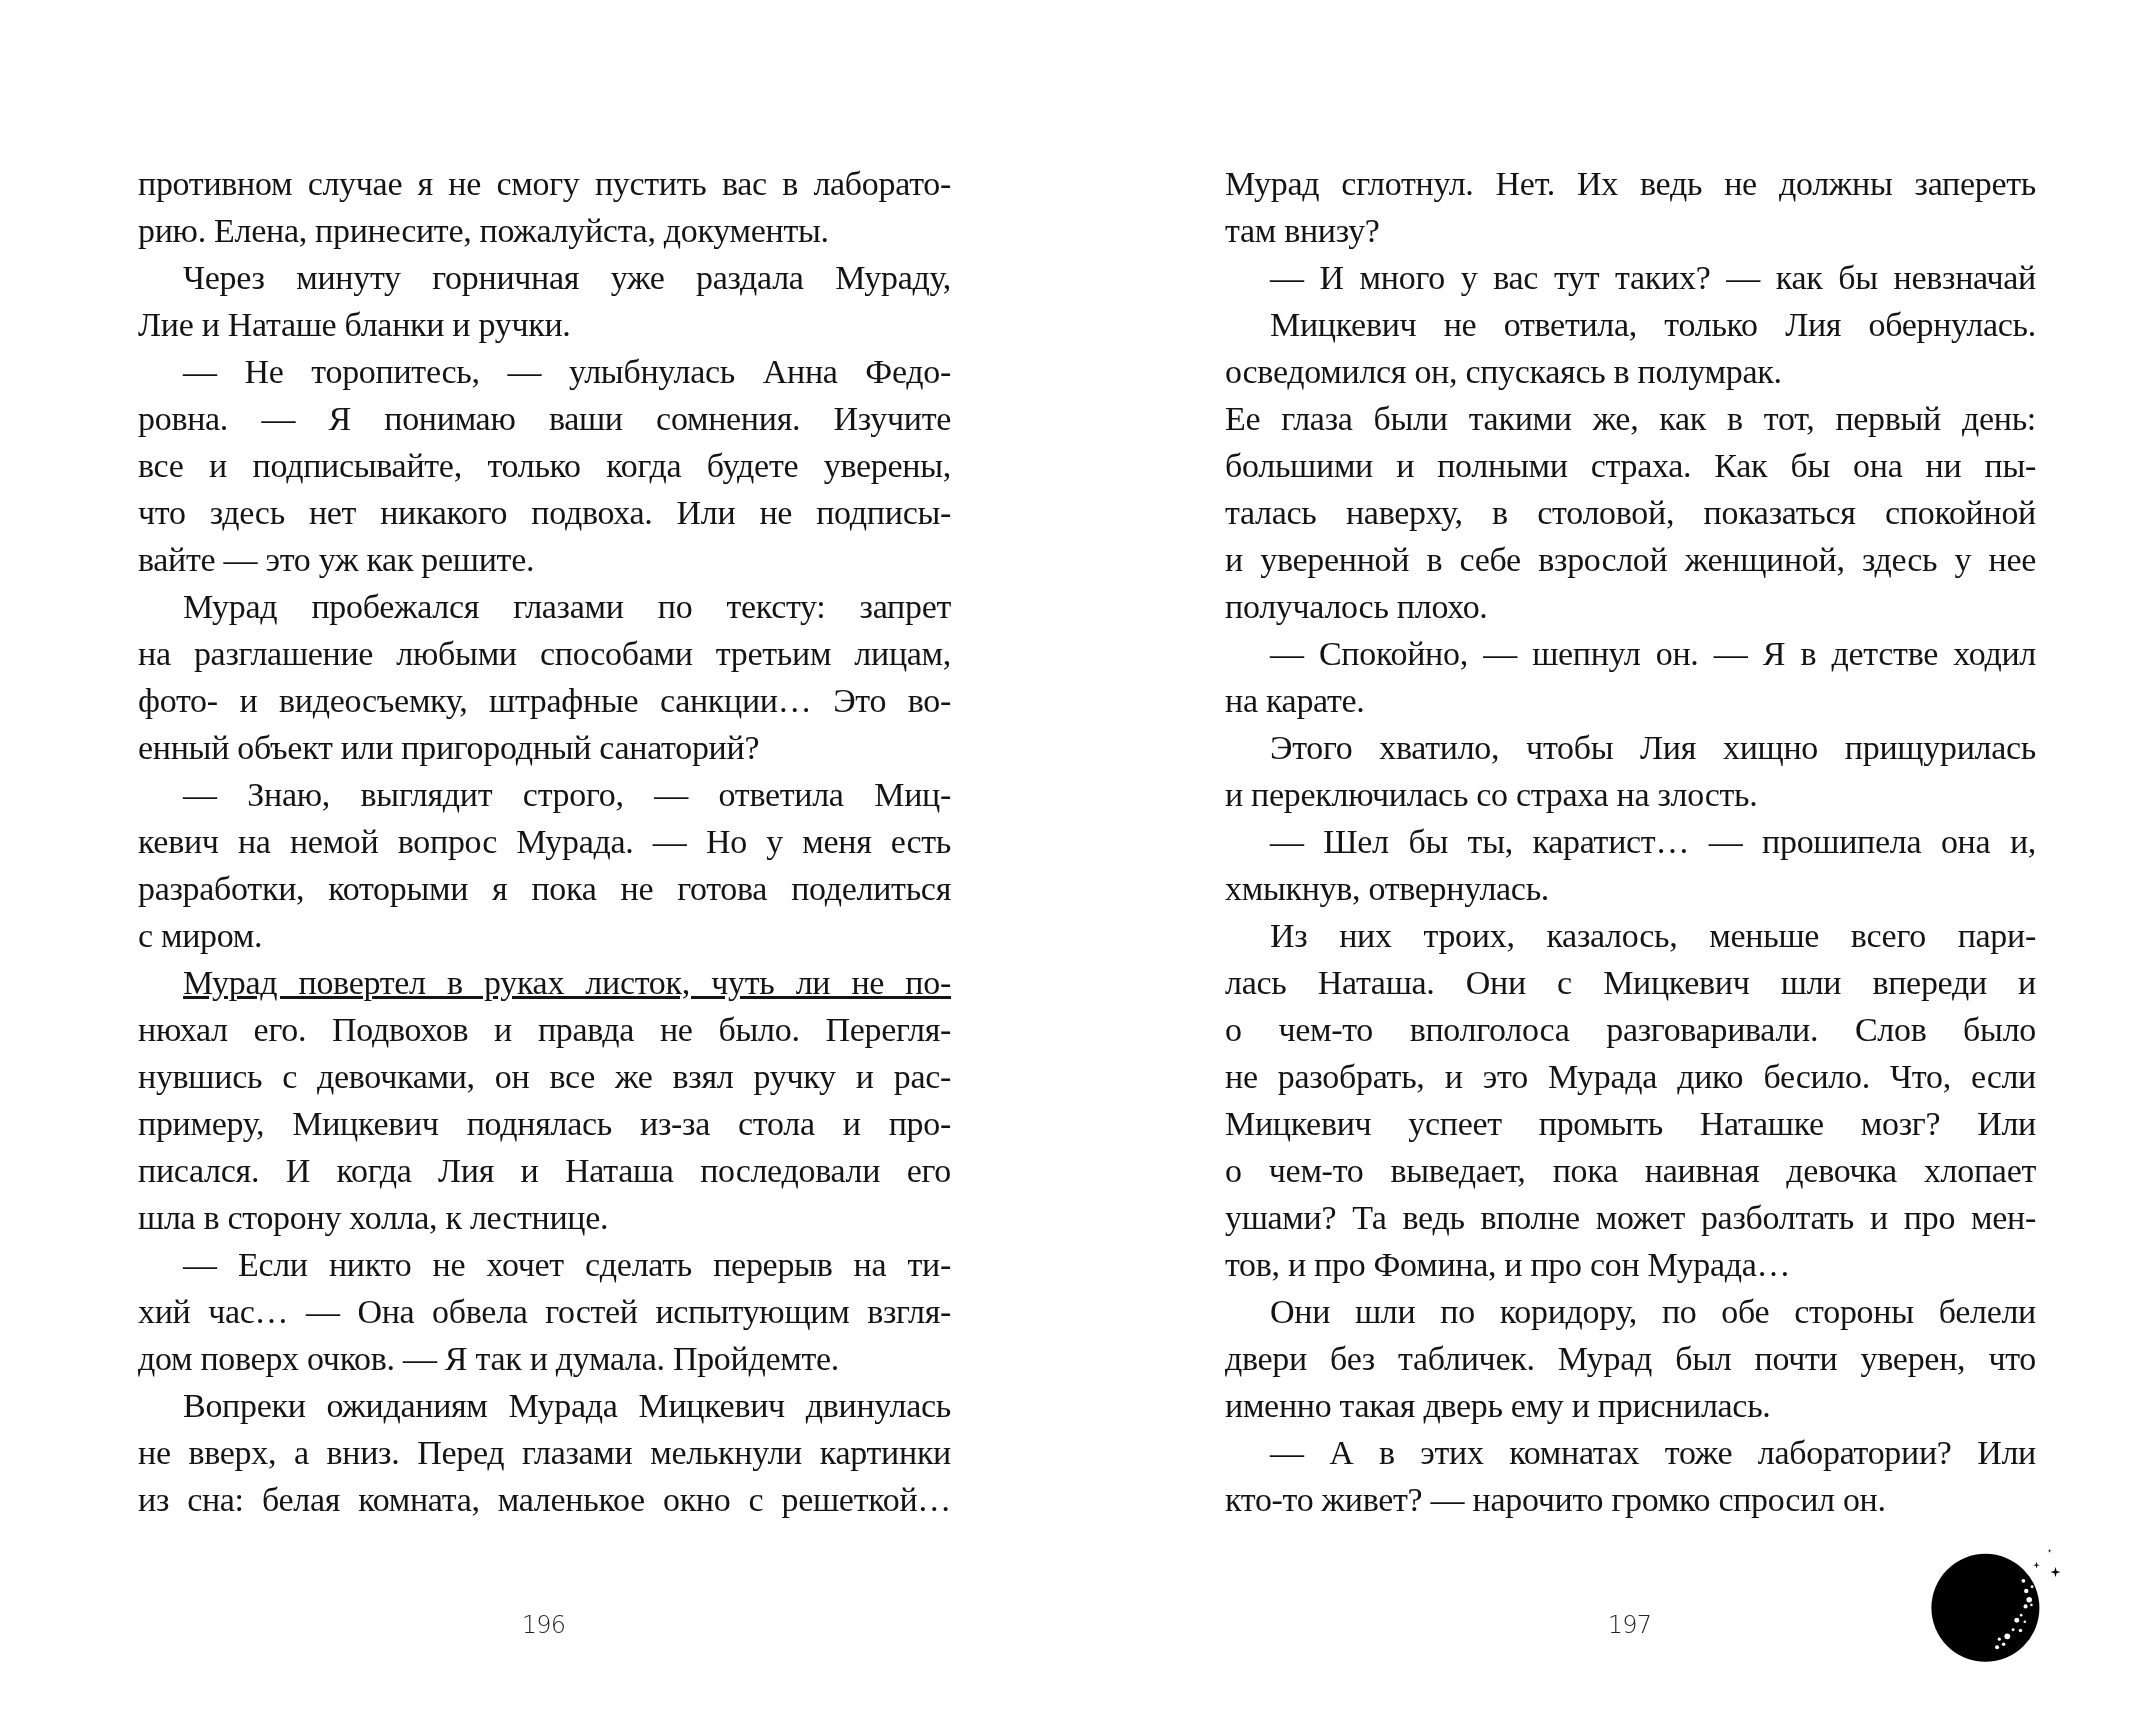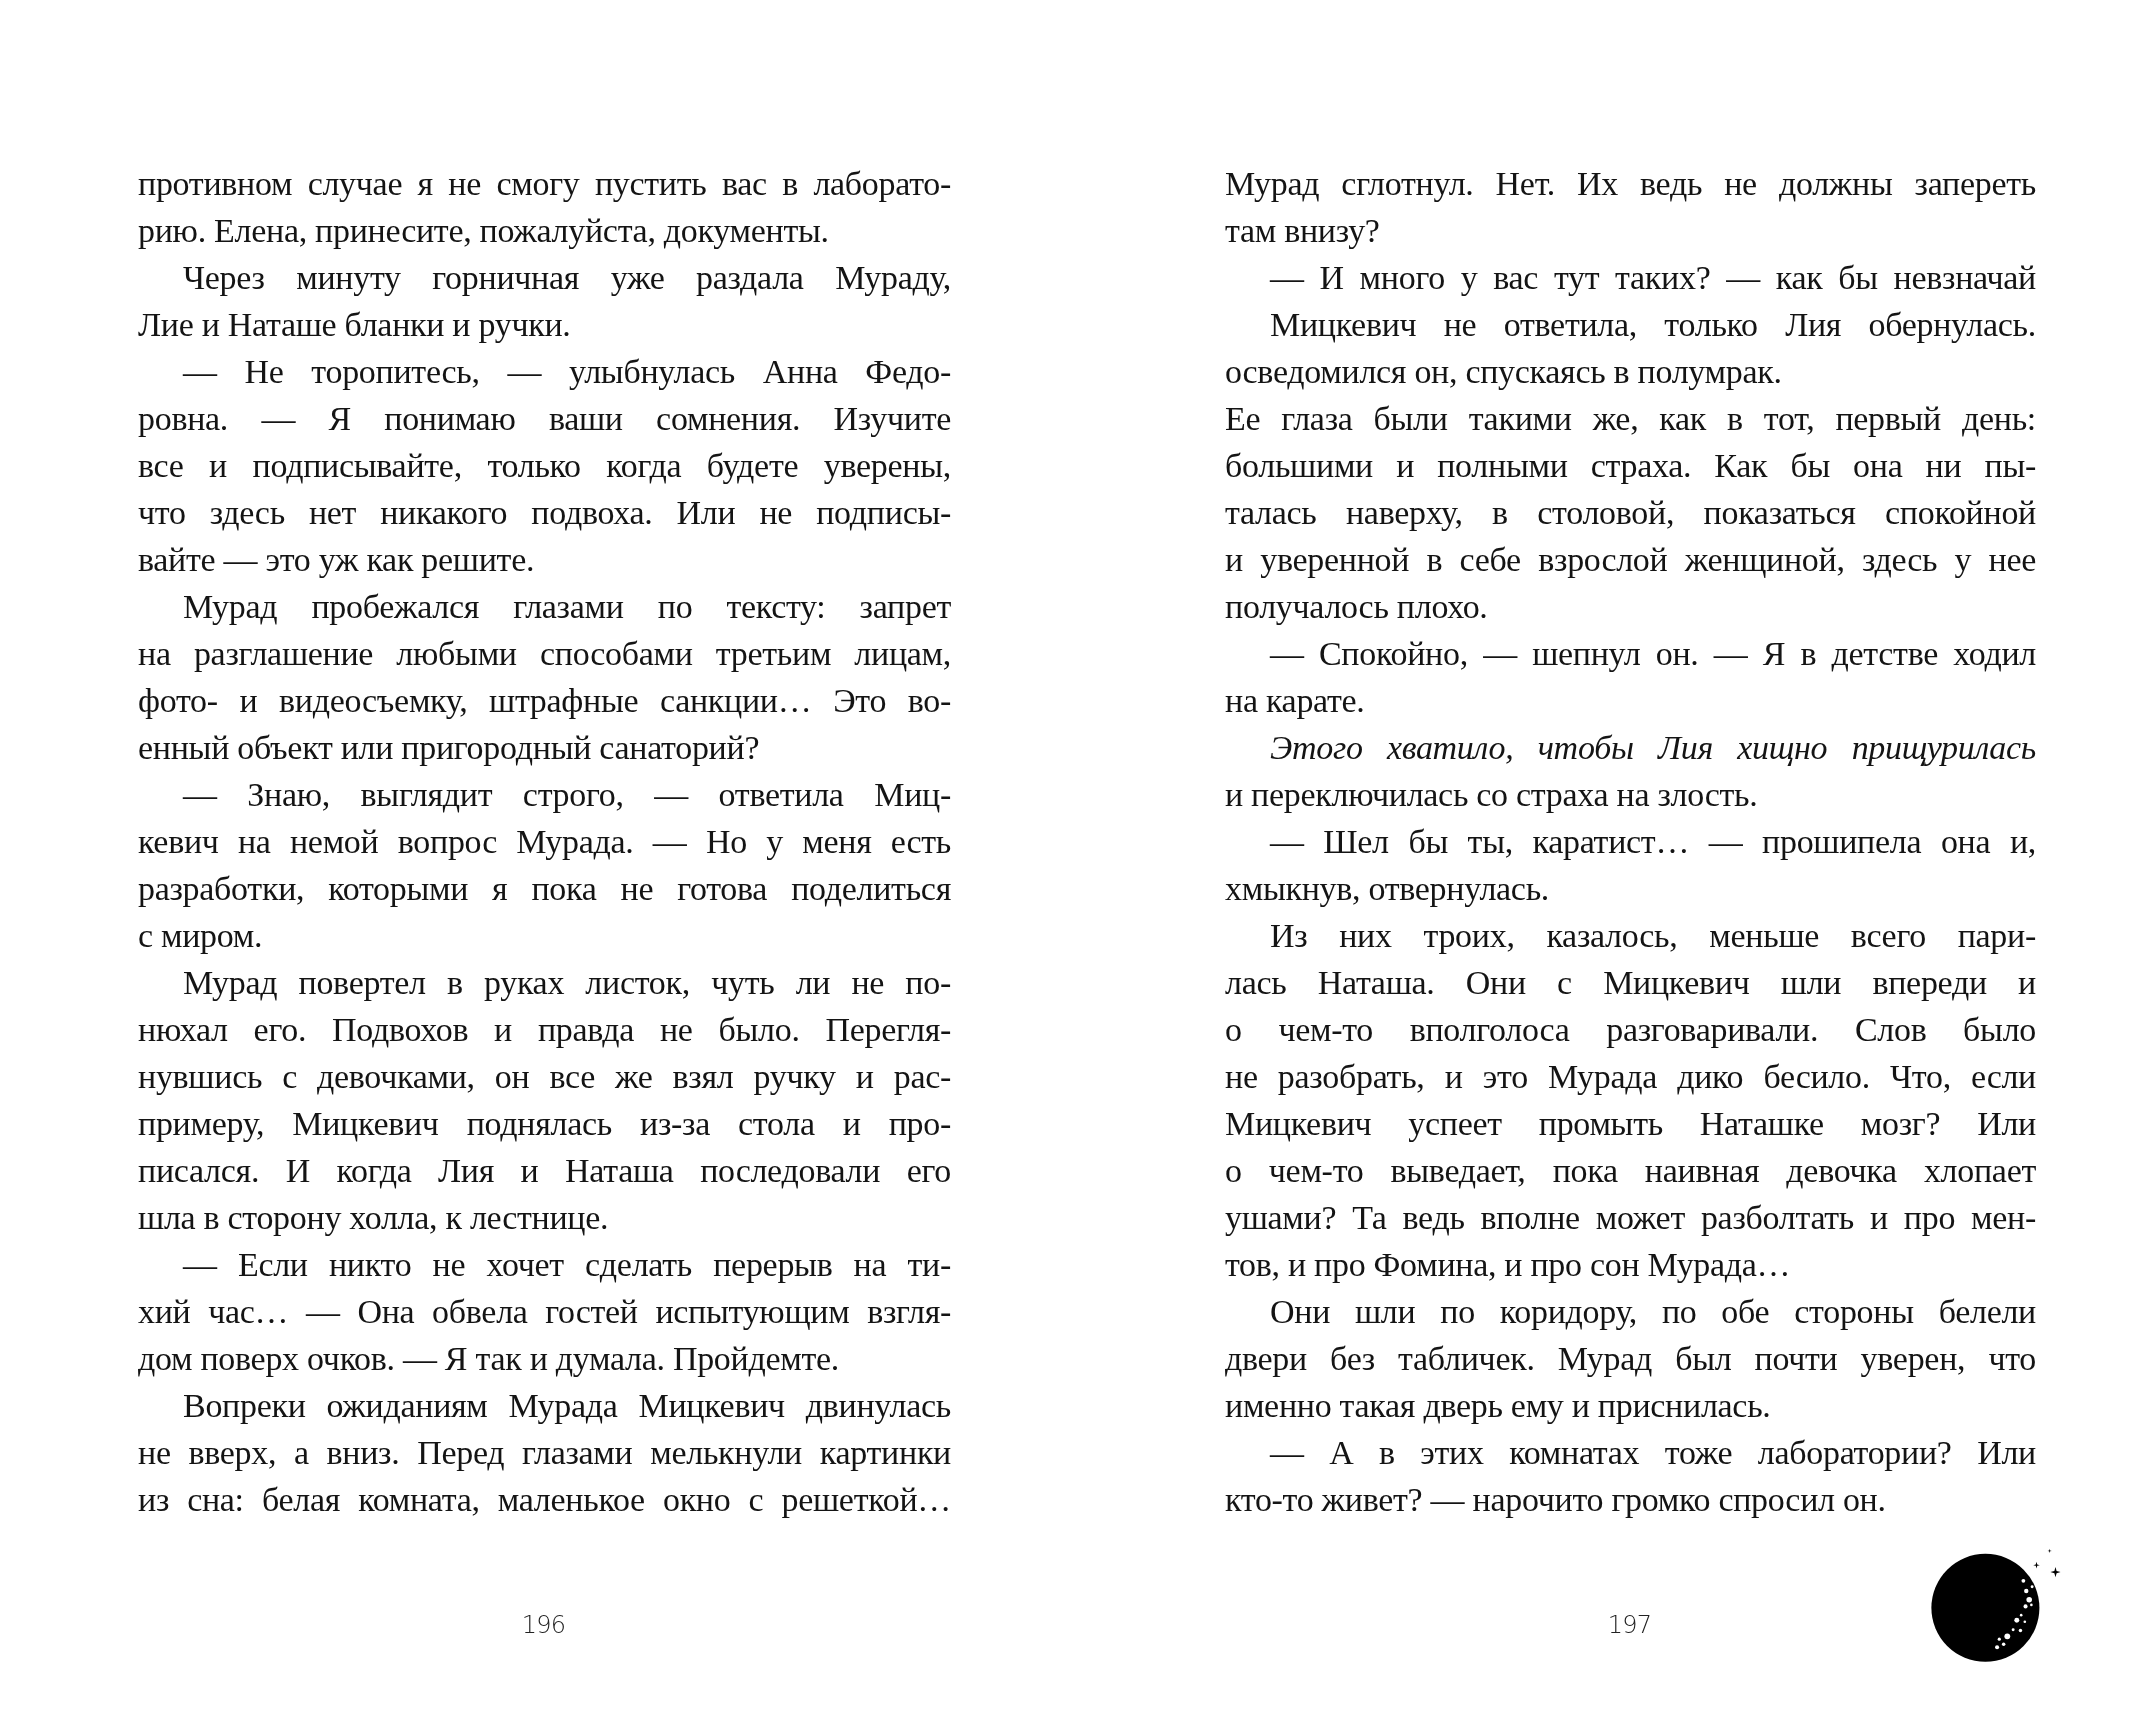--- a/index.html
+++ b/index.html
@@ -83,21 +83,21 @@
       <span class="line"><span style="white-space: nowrap;">что здесь нет никакого подвоха. Или не подписы-</span></span>
       <span class="line last">вайте — это уж как решите.</span>
       <span class="line indent"><span style="white-space: nowrap;">Мурад пробежался глазами по тексту: запрет</span></span>
       <span class="line"><span style="white-space: nowrap;">на разглашение любыми способами третьим лицам,</span></span>
       <span class="line"><span style="white-space: nowrap;">фото- и видеосъемку, штрафные санкции… Это во-</span></span>
       <span class="line last">енный объект или пригородный санаторий?</span>
       <span class="line indent"><span style="white-space: nowrap;">— Знаю, выглядит строго, — ответила Миц-</span></span>
       <span class="line"><span style="white-space: nowrap;">кевич на немой вопрос Мурада. — Но у меня есть</span></span>
       <span class="line"><span style="white-space: nowrap;">разработки, которыми я пока не готова поделиться</span></span>
       <span class="line last">с миром.</span>
-      <span class="line indent"><span style="white-space: nowrap;">Мурад повертел в руках листок, чуть ли не по-</span></span>
+      <span class="line indent"><span style="white-space: nowrap; text-decoration: underline;">Мурад повертел в руках листок, чуть ли не по-</span></span>
       <span class="line"><span style="white-space: nowrap;">нюхал его. Подвохов и правда не было. Перегля-</span></span>
       <span class="line"><span style="white-space: nowrap;">нувшись с девочками, он все же взял ручку и рас-</span></span>
       <span class="line"><span style="white-space: nowrap;">примеру, Мицкевич поднялась из-за стола и про-</span></span>
       <span class="line"><span style="white-space: nowrap;">писался. И когда Лия и Наташа последовали его</span></span>
       <span class="line last">шла в сторону холла, к лестнице.</span>
       <span class="line indent"><span style="white-space: nowrap;">— Если никто не хочет сделать перерыв на ти-</span></span>
       <span class="line"><span style="white-space: nowrap;">хий час… — Она обвела гостей испытующим взгля-</span></span>
       <span class="line last">дом поверх очков. — Я так и думала. Пройдемте.</span>
       <span class="line indent"><span style="white-space: nowrap;">Вопреки ожиданиям Мурада Мицкевич двинулась</span></span>
       <span class="line"><span style="white-space: nowrap;">не вверх, а вниз. Перед глазами мелькнули картинки</span></span>
@@ -113,21 +113,21 @@
       <span class="line indent"><span style="white-space: nowrap;">— И много у вас тут таких? — как бы невзначай</span></span>
       <span class="line indent"><span style="white-space: nowrap;">Мицкевич не ответила, только Лия обернулась.</span></span>
       <span class="line last">осведомился он, спускаясь в полумрак.</span>
       <span class="line"><span style="white-space: nowrap;">Ее глаза были такими же, как в тот, первый день:</span></span>
       <span class="line"><span style="white-space: nowrap;">большими и полными страха. Как бы она ни пы-</span></span>
       <span class="line"><span style="white-space: nowrap;">талась наверху, в столовой, показаться спокойной</span></span>
       <span class="line"><span style="white-space: nowrap;">и уверенной в себе взрослой женщиной, здесь у нее</span></span>
       <span class="line last">получалось плохо.</span>
       <span class="line indent"><span style="white-space: nowrap;">— Спокойно, — шепнул он. — Я в детстве ходил</span></span>
       <span class="line last">на карате.</span>
-      <span class="line indent"><span style="white-space: nowrap; font-style: italic;">Этого хватило, чтобы Лия хищно прищурилась</span></span>
+      <span class="line indent"><span style="white-space: nowrap;">Этого хватило, чтобы Лия хищно прищурилась</span></span>
       <span class="line last">и переключилась со страха на злость.</span>
       <span class="line indent"><span style="white-space: nowrap;">— Шел бы ты, каратист… — прошипела она и,</span></span>
       <span class="line last">хмыкнув, отвернулась.</span>
       <span class="line indent"><span style="white-space: nowrap;">Из них троих, казалось, меньше всего пари-</span></span>
       <span class="line"><span style="white-space: nowrap;">лась Наташа. Они с Мицкевич шли впереди и</span></span>
       <span class="line"><span style="white-space: nowrap;">о чем-то вполголоса разговаривали. Слов было</span></span>
       <span class="line"><span style="white-space: nowrap;">не разобрать, и это Мурада дико бесило. Что, если</span></span>
       <span class="line"><span style="white-space: nowrap;">Мицкевич успеет промыть Наташке мозг? Или</span></span>
       <span class="line"><span style="white-space: nowrap;">о чем-то выведает, пока наивная девочка хлопает</span></span>
       <span class="line"><span style="white-space: nowrap;">ушами? Та ведь вполне может разболтать и про мен-</span></span>

